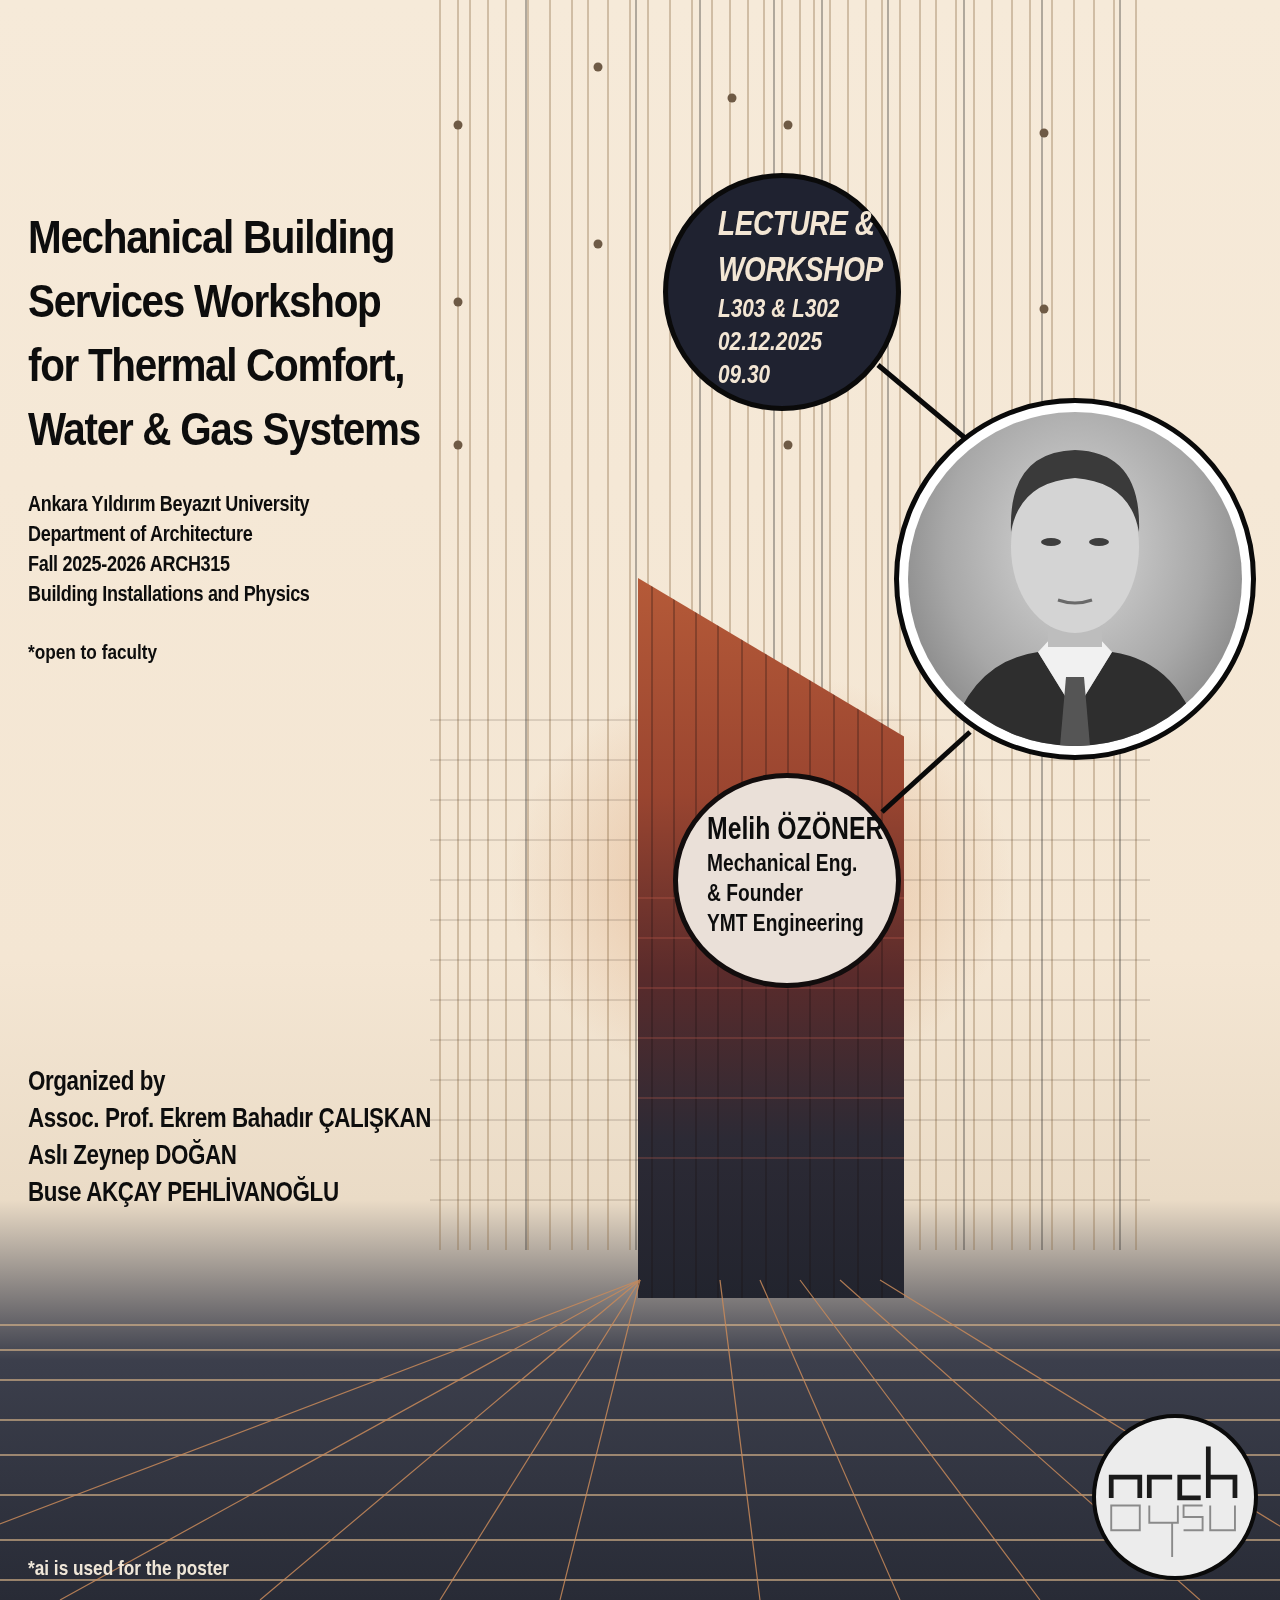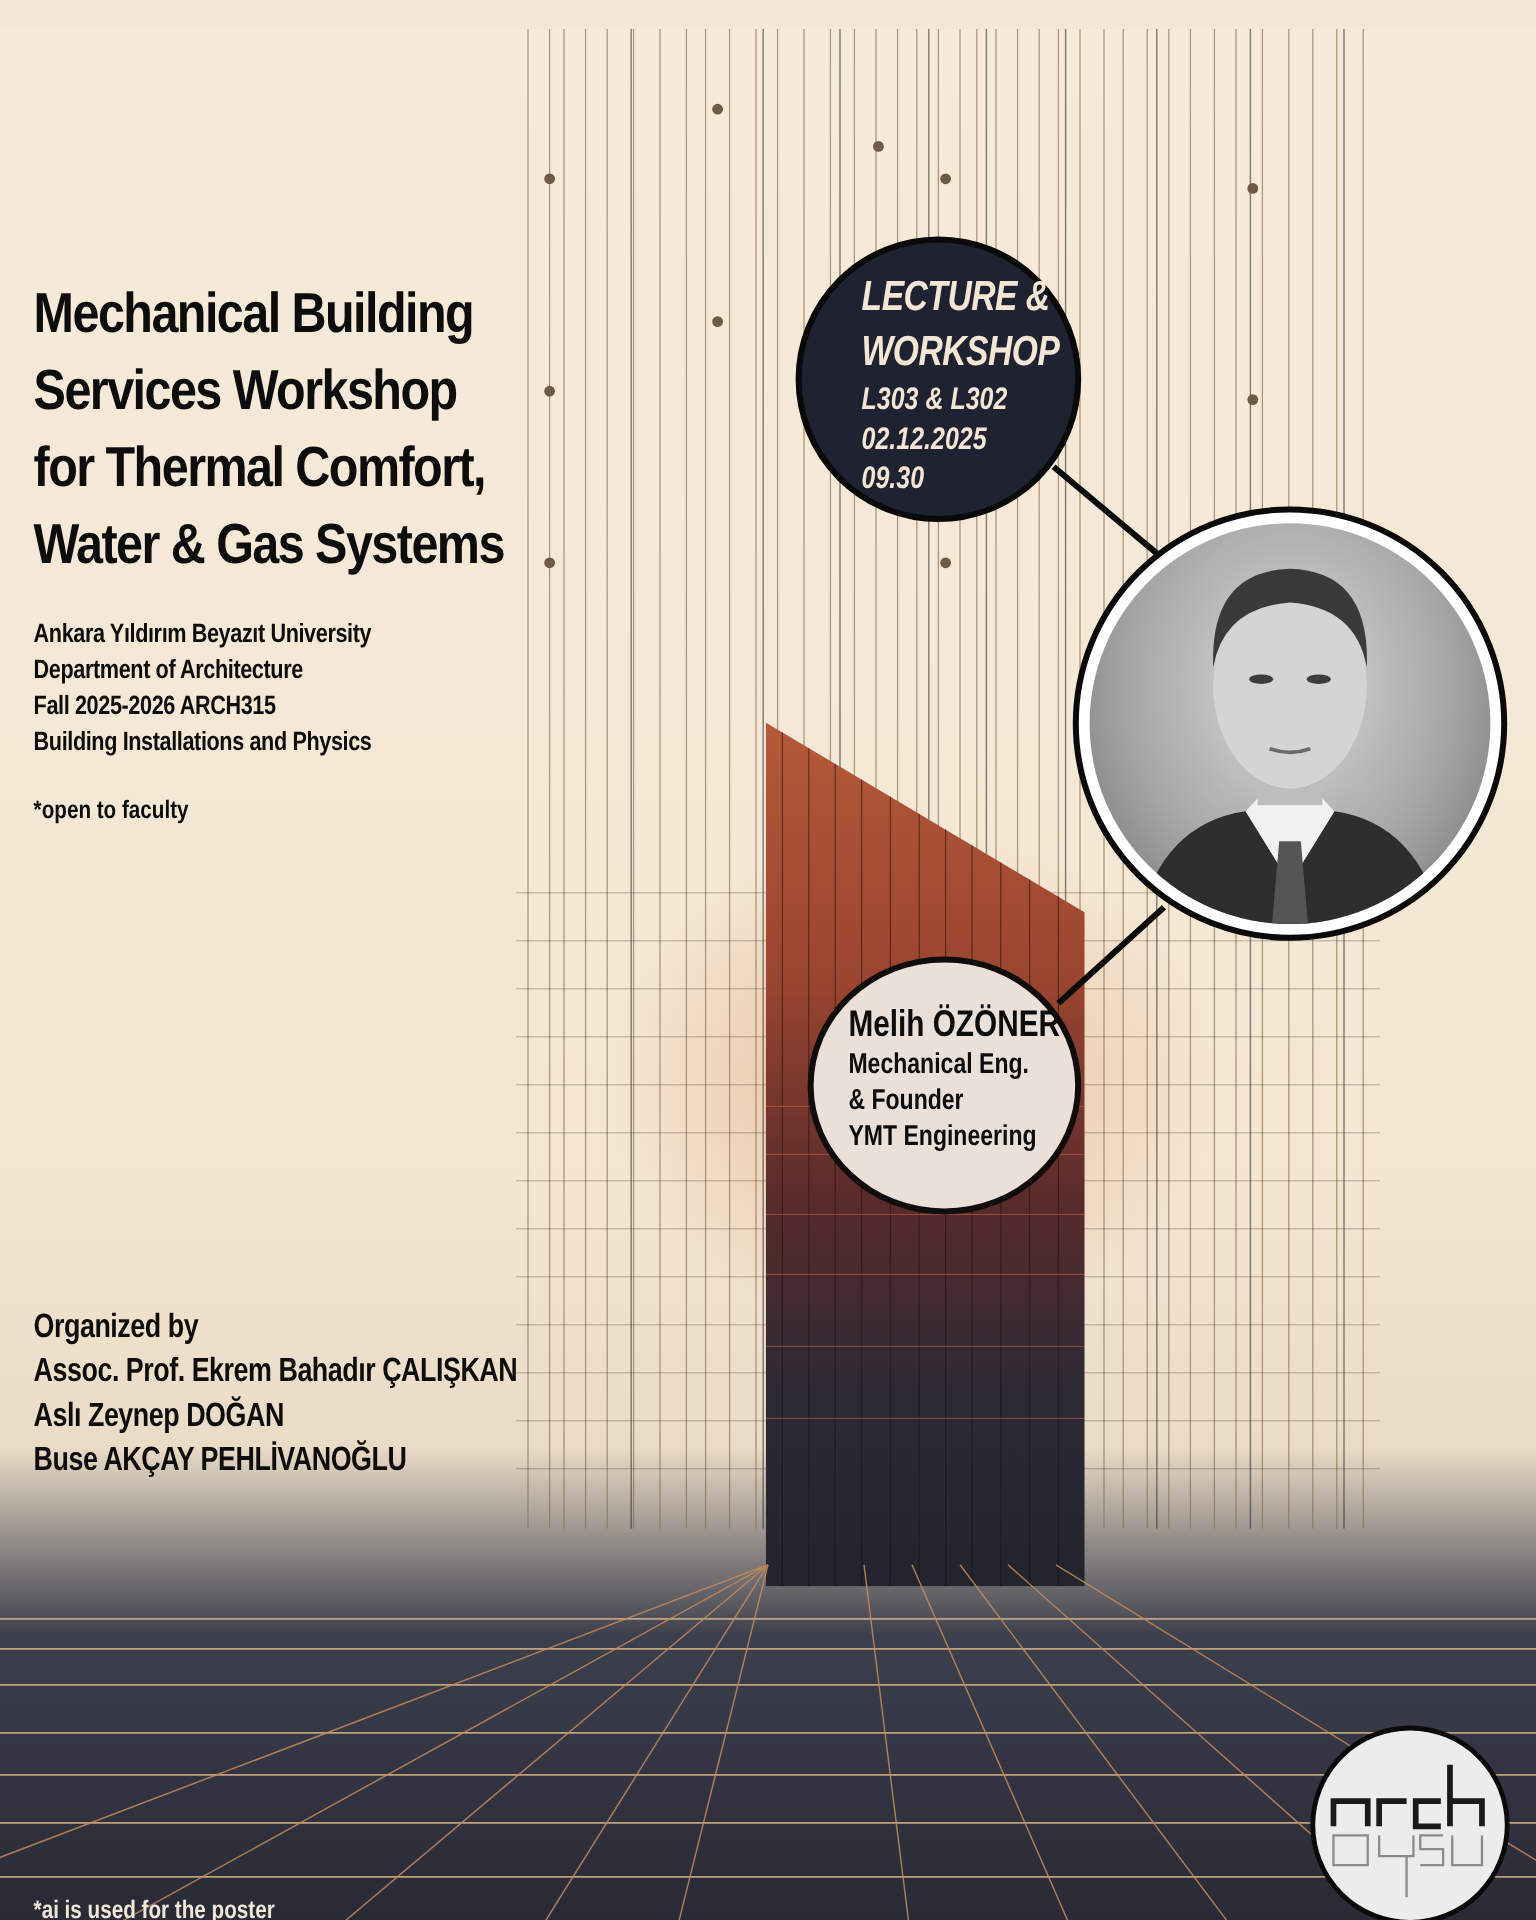--- a/index.html
+++ b/index.html
@@ -1,21 +1,21 @@
 <!DOCTYPE html>
 <html><head>
 <meta charset="utf-8">
 <style>
   html, body { margin: 0; padding: 0; }
   body {
     width: 1280px; height: 1600px; position: relative; overflow: hidden;
     background: #f3e8d8;
     font-family: "Liberation Sans", sans-serif;
   }
-  .poster { position: absolute; inset: 0; overflow: hidden; margin-top: 24px; }
+  .poster { position: absolute; inset: 0; overflow: hidden; }
   .bg-base {
     position: absolute; inset: 0;
     background:
       radial-gradient(ellipse 360px 300px at 760px 880px, rgba(214,150,100,0.55), rgba(214,150,100,0) 70%),
       linear-gradient(180deg, #f6ead9 0%, #f4e6d3 60%, #eadbc6 75%, #3c3f4c 85%, #282b36 100%);
   }
   .vlines { position: absolute; left: 430px; top: 0; width: 720px; height: 1250px; }
   .vlines svg { width: 100%; height: 100%; display: block; }
   .floor { position: absolute; left: 0; top: 1200px; width: 1280px; height: 400px; }
   .floor svg { width: 100%; height: 100%; display: block; }

